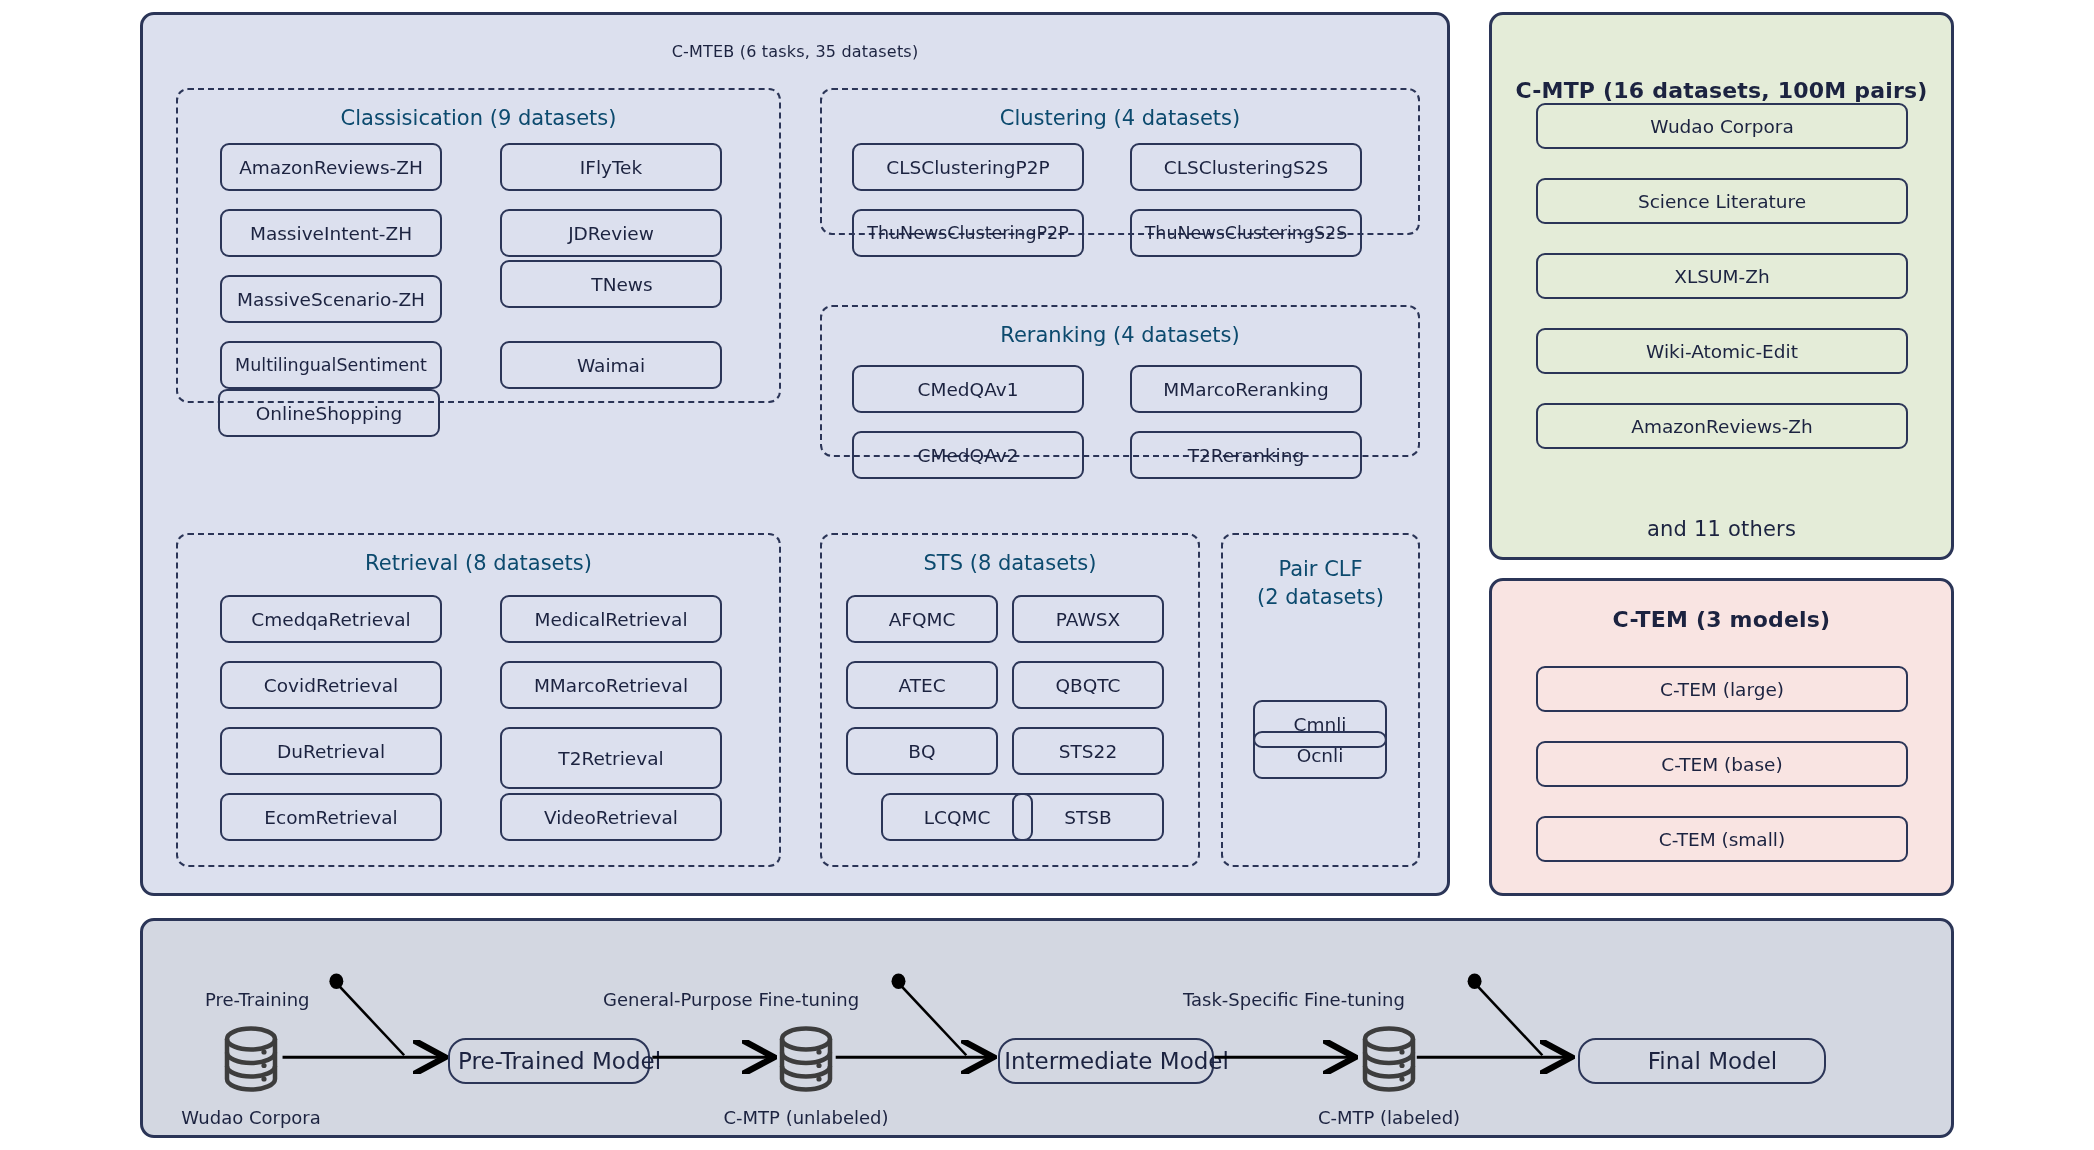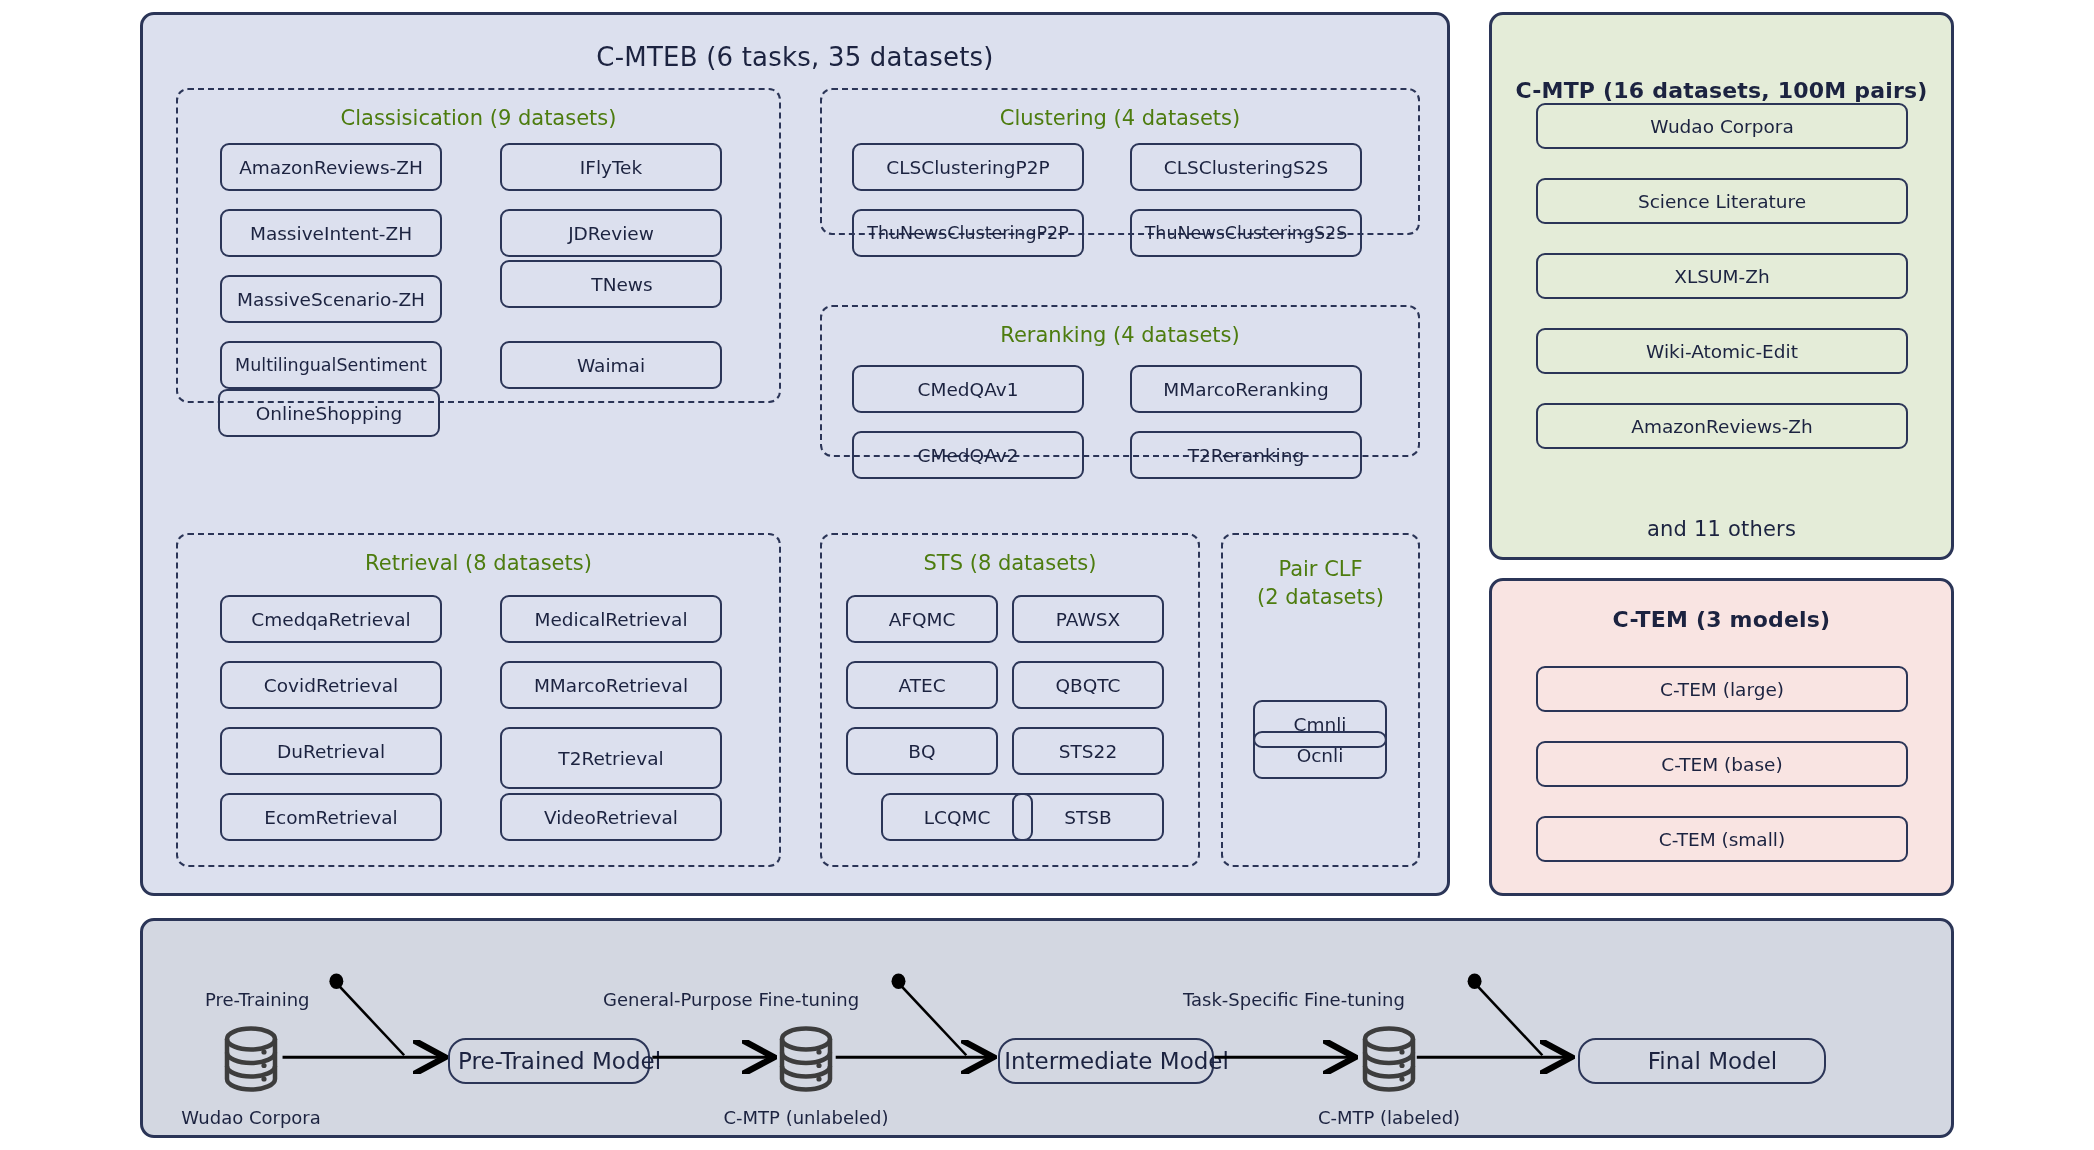--- a/index.html
+++ b/index.html
@@ -9,32 +9,32 @@
     color:#1c2340;
   }
   .panel{position:absolute;box-sizing:border-box;border:3px solid #2b3557;border-radius:14px;}
   #cmteb-panel{left:140px;top:12px;width:1310px;height:884px;background:#dce0ee;}
   #cmtp-panel{left:1489px;top:12px;width:465px;height:548px;background:#e4ecd8;}
   #ctem-panel{left:1489px;top:578px;width:465px;height:318px;background:#f9e4e2;}
   #pipeline-panel{left:140px;top:918px;width:1814px;height:220px;background:#d3d7e1;}
 
   .panel-title{
     position:absolute;left:0;right:0;text-align:center;
-    font-size:26px;letter-spacing:.2px;color:#1c2340;
+    font-size:16px;letter-spacing:.2px;color:#1c2340;
   }
   #cmteb-panel > .panel-title{top:27px;}
   #cmtp-panel > .panel-title{top:28px;font-weight:bold;font-size:22px;margin-top:35px;}
   #ctem-panel > .panel-title{top:26px;font-weight:bold;font-size:22px;}
 
   .group{
     position:absolute;box-sizing:border-box;
     border:2.5px dashed #2b3557;border-radius:12px;background:transparent;
   }
   .group-title{
-    position:absolute;left:0;right:0;text-align:center;font-size:21px;top:16px;color:#4d7c0f;
+    position:absolute;left:0;right:0;text-align:center;font-size:21px;top:16px;color:#0c4a6e;
     line-height:1.22;
   }
   .group-title.two-line{top:22px;}
 
   .chip{
     position:absolute;box-sizing:border-box;
     border:2.5px solid #2b3557;border-radius:9px;
     display:flex;align-items:center;justify-content:center;
     font-size:18.5px;color:#1c2340;background:transparent;
     text-align:center;white-space:nowrap;

